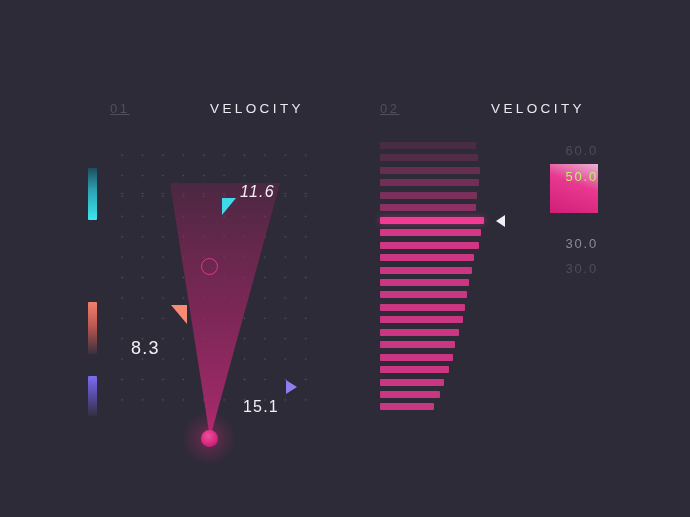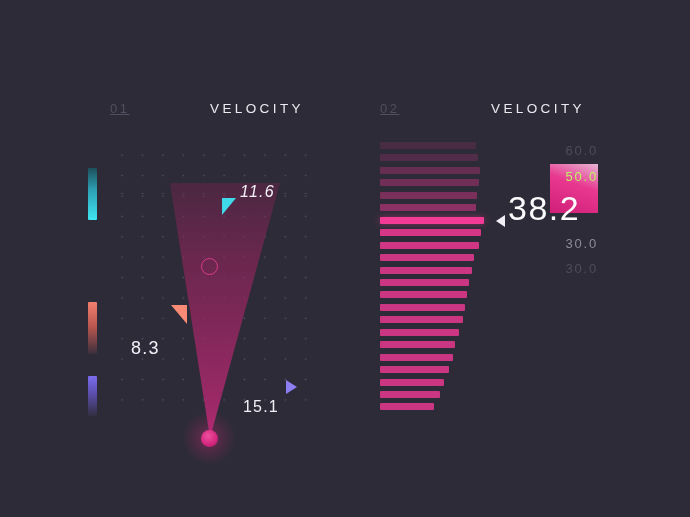--- a/index.html
+++ b/index.html
@@ -291,15 +291,14 @@
       </div>
     <div id="bar-cursor" style="left: 146px; top: 214.7px;"></div>
 
     <div id="grad-square"></div>
 
     <div class="scale-tick" style="left:178px; top:143px; width:70px; color:#4f4b5c;">60.0</div>
     <div class="scale-tick" style="left:178px; top:169px; width:70px; color:#bef264;">50.0</div>
     <div class="scale-tick" style="left:178px; top:236px; width:70px; color:#8e8a9b;">30.0</div>
     <div class="scale-tick" style="left:178px; top:261px; width:70px; color:#4f4b5c;">30.0</div>
 
-    <div id="main-readout">38.2</div>
   </div>
 </div>
 
 </body></html>

